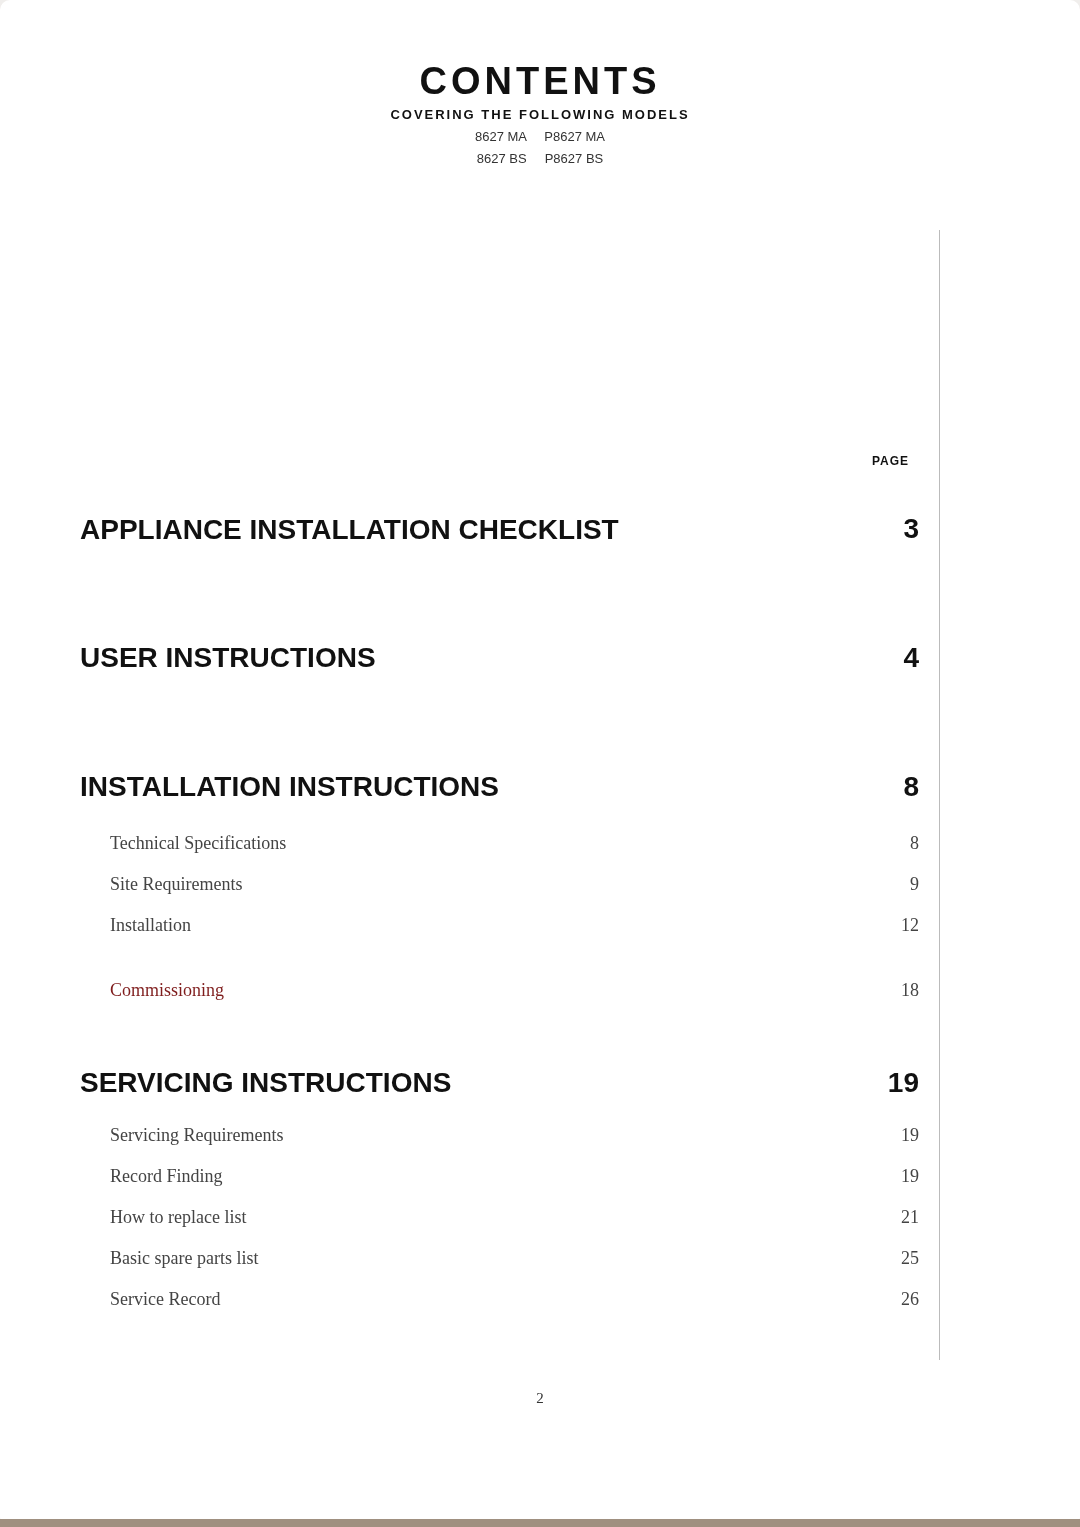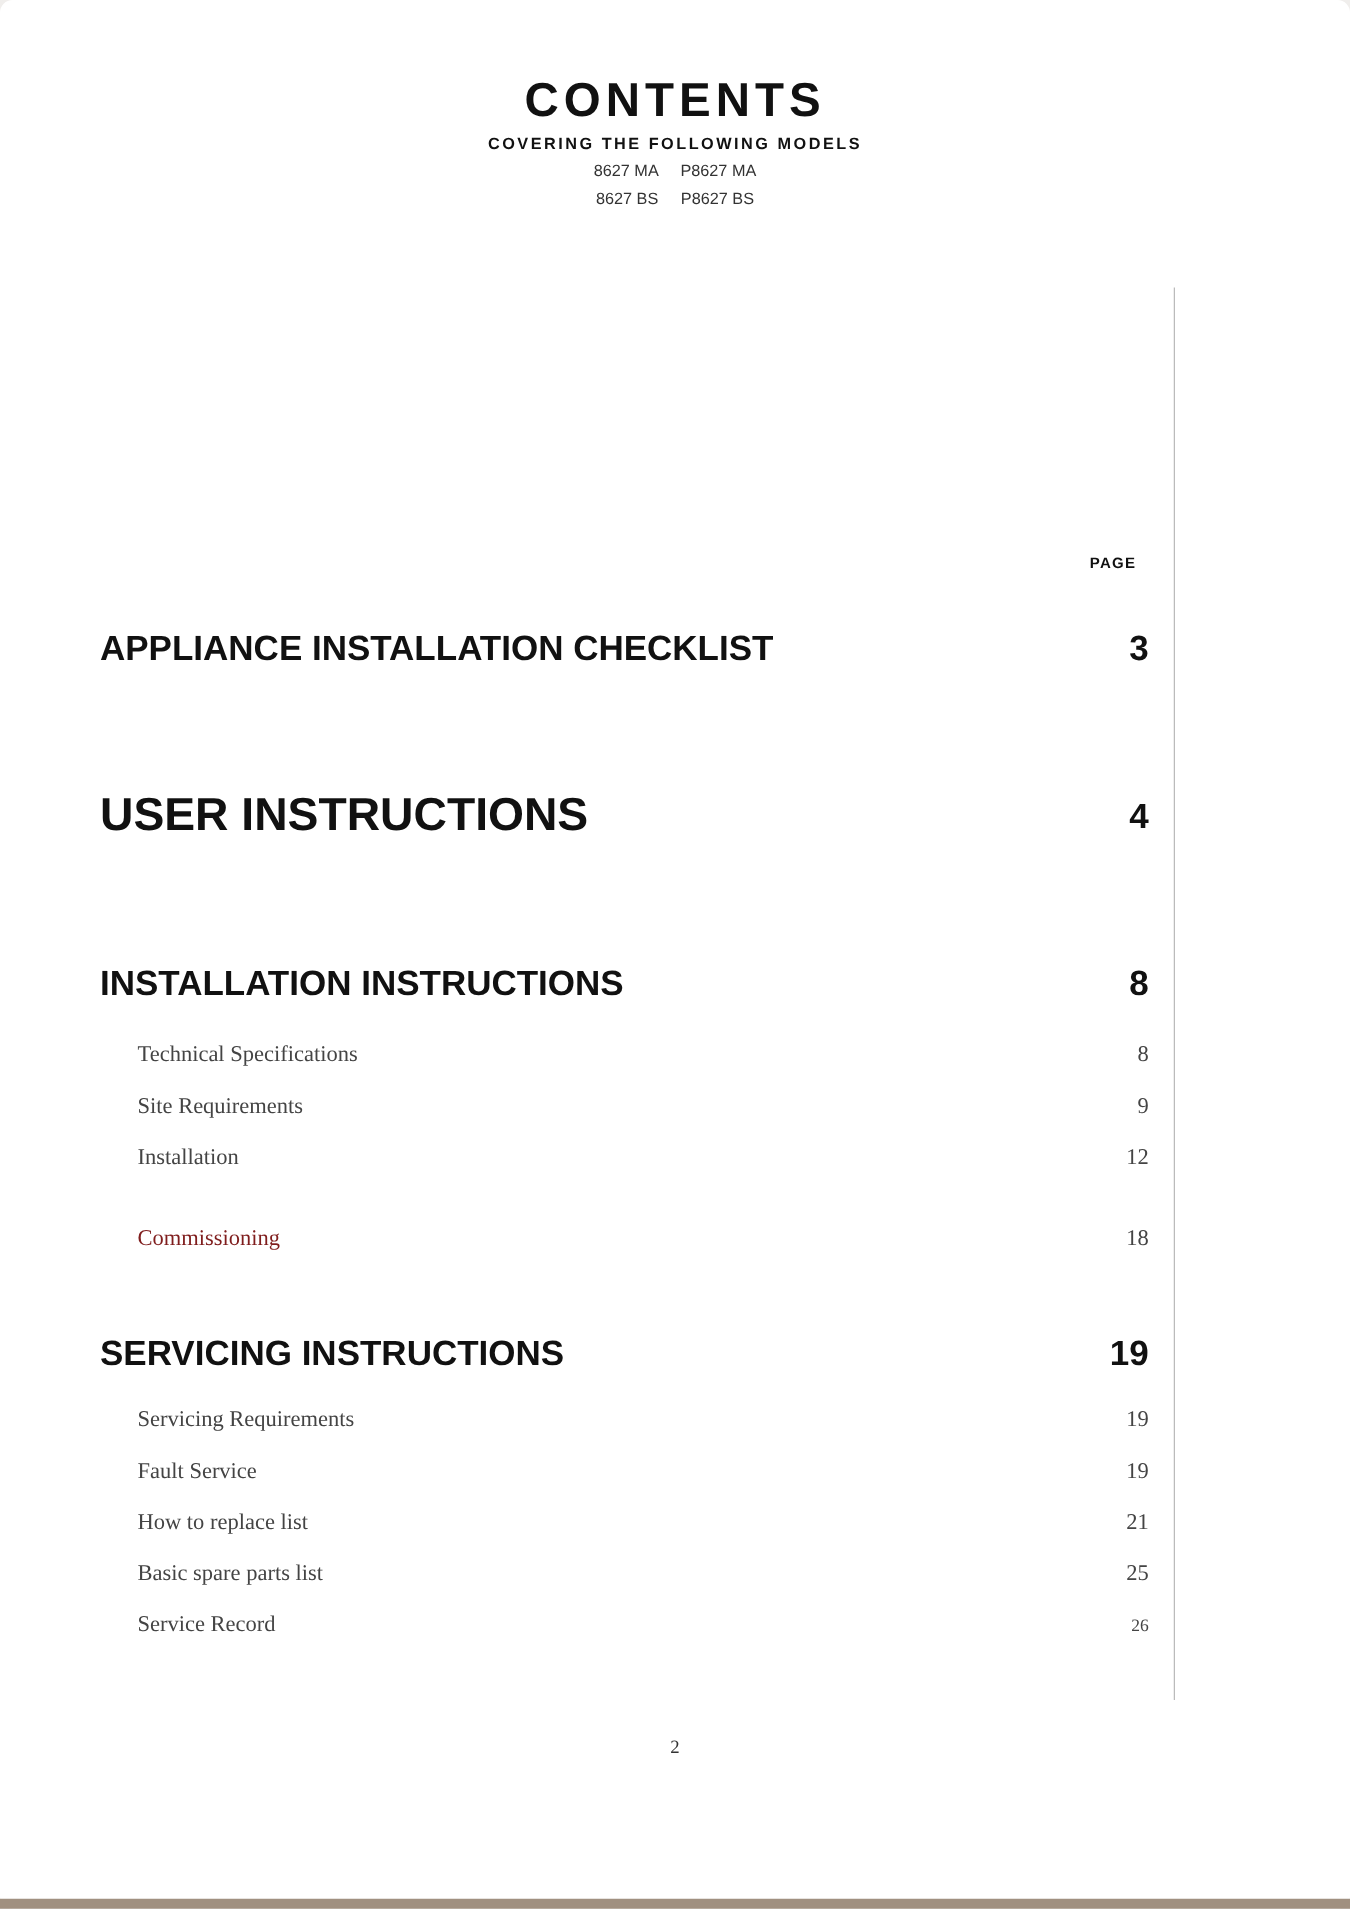--- a/index.html
+++ b/index.html
@@ -86,21 +86,21 @@
 
       <div class="section">
         <div style="display:flex; align-items:center; padding: 35px 0 60px 0; border-bottom: none;">
           <div style="font-size:28px;font-weight:700;font-family:Arial,sans-serif;color:#111;flex:1;padding-right:20px;line-height:1.2;">APPLIANCE INSTALLATION CHECKLIST</div>
           <div style="font-size:28px;font-weight:700;font-family:Arial,sans-serif;color:#111;width:40px;text-align:right;">3</div>
         </div>
       </div>
 
       <div class="section">
         <div style="display:flex; align-items:center; padding: 35px 0 60px 0;">
-          <div style="font-size:37px;font-weight:700;font-family:Arial,sans-serif;color:#111;flex:1;padding-right:20px;line-height:1.2;">USER INSTRUCTIONS</div>
+          <div style="font-size:28px;font-weight:700;font-family:Arial,sans-serif;color:#111;flex:1;padding-right:20px;line-height:1.2;">USER INSTRUCTIONS</div>
           <div style="font-size:28px;font-weight:700;font-family:Arial,sans-serif;color:#111;width:40px;text-align:right;">4</div>
         </div>
       </div>
 
       <div class="section">
         <div style="display:flex; align-items:center; padding: 35px 0 20px 0;">
           <div style="font-size:28px;font-weight:700;font-family:Arial,sans-serif;color:#111;flex:1;padding-right:20px;line-height:1.2;">INSTALLATION INSTRUCTIONS</div>
           <div style="font-size:28px;font-weight:700;font-family:Arial,sans-serif;color:#111;width:40px;text-align:right;">8</div>
         </div>
         <div style="padding-left:30px; padding-bottom:30px;">
@@ -127,34 +127,34 @@
         <div style="display:flex; align-items:center; padding: 25px 0 15px 0;">
           <div style="font-size:28px;font-weight:700;font-family:Arial,sans-serif;color:#111;flex:1;padding-right:20px;line-height:1.2;">SERVICING INSTRUCTIONS</div>
           <div style="font-size:28px;font-weight:700;font-family:Arial,sans-serif;color:#111;width:40px;text-align:right;">19</div>
         </div>
         <div style="padding-left:30px; padding-bottom:40px;">
           <div style="display:flex;align-items:baseline;padding:10px 0;">
             <div style="font-size:18px;font-family:Georgia,serif;color:#444;flex:1;padding-right:20px;">Servicing Requirements</div>
             <div style="font-size:18px;font-family:Georgia,serif;color:#444;width:40px;text-align:right;">19</div>
           </div>
           <div style="display:flex;align-items:baseline;padding:10px 0;">
-            <div style="font-size:18px;font-family:Georgia,serif;color:#444;flex:1;padding-right:20px;">Fault Service</div>
+            <div style="font-size:18px;font-family:Georgia,serif;color:#444;flex:1;padding-right:20px;">Record Finding</div>
             <div style="font-size:18px;font-family:Georgia,serif;color:#444;width:40px;text-align:right;">19</div>
           </div>
           <div style="display:flex;align-items:baseline;padding:10px 0;">
             <div style="font-size:18px;font-family:Georgia,serif;color:#444;flex:1;padding-right:20px;">How to replace list</div>
             <div style="font-size:18px;font-family:Georgia,serif;color:#444;width:40px;text-align:right;">21</div>
           </div>
           <div style="display:flex;align-items:baseline;padding:10px 0;">
             <div style="font-size:18px;font-family:Georgia,serif;color:#444;flex:1;padding-right:20px;">Basic spare parts list</div>
             <div style="font-size:18px;font-family:Georgia,serif;color:#444;width:40px;text-align:right;">25</div>
           </div>
           <div style="display:flex;align-items:baseline;padding:10px 0;">
             <div style="font-size:18px;font-family:Georgia,serif;color:#444;flex:1;padding-right:20px;">Service Record</div>
-            <div style="font-size:14px;font-family:Georgia,serif;color:#444;width:40px;text-align:right;">26</div>
+            <div style="font-size:18px;font-family:Georgia,serif;color:#444;width:40px;text-align:right;">26</div>
           </div>
         </div>
       </div>
 
     </div>
 
     <div style="width:1px; background:#bbb; align-self:stretch; margin-right:0;"></div>
 
     <div style="width:60px;"></div>
 

